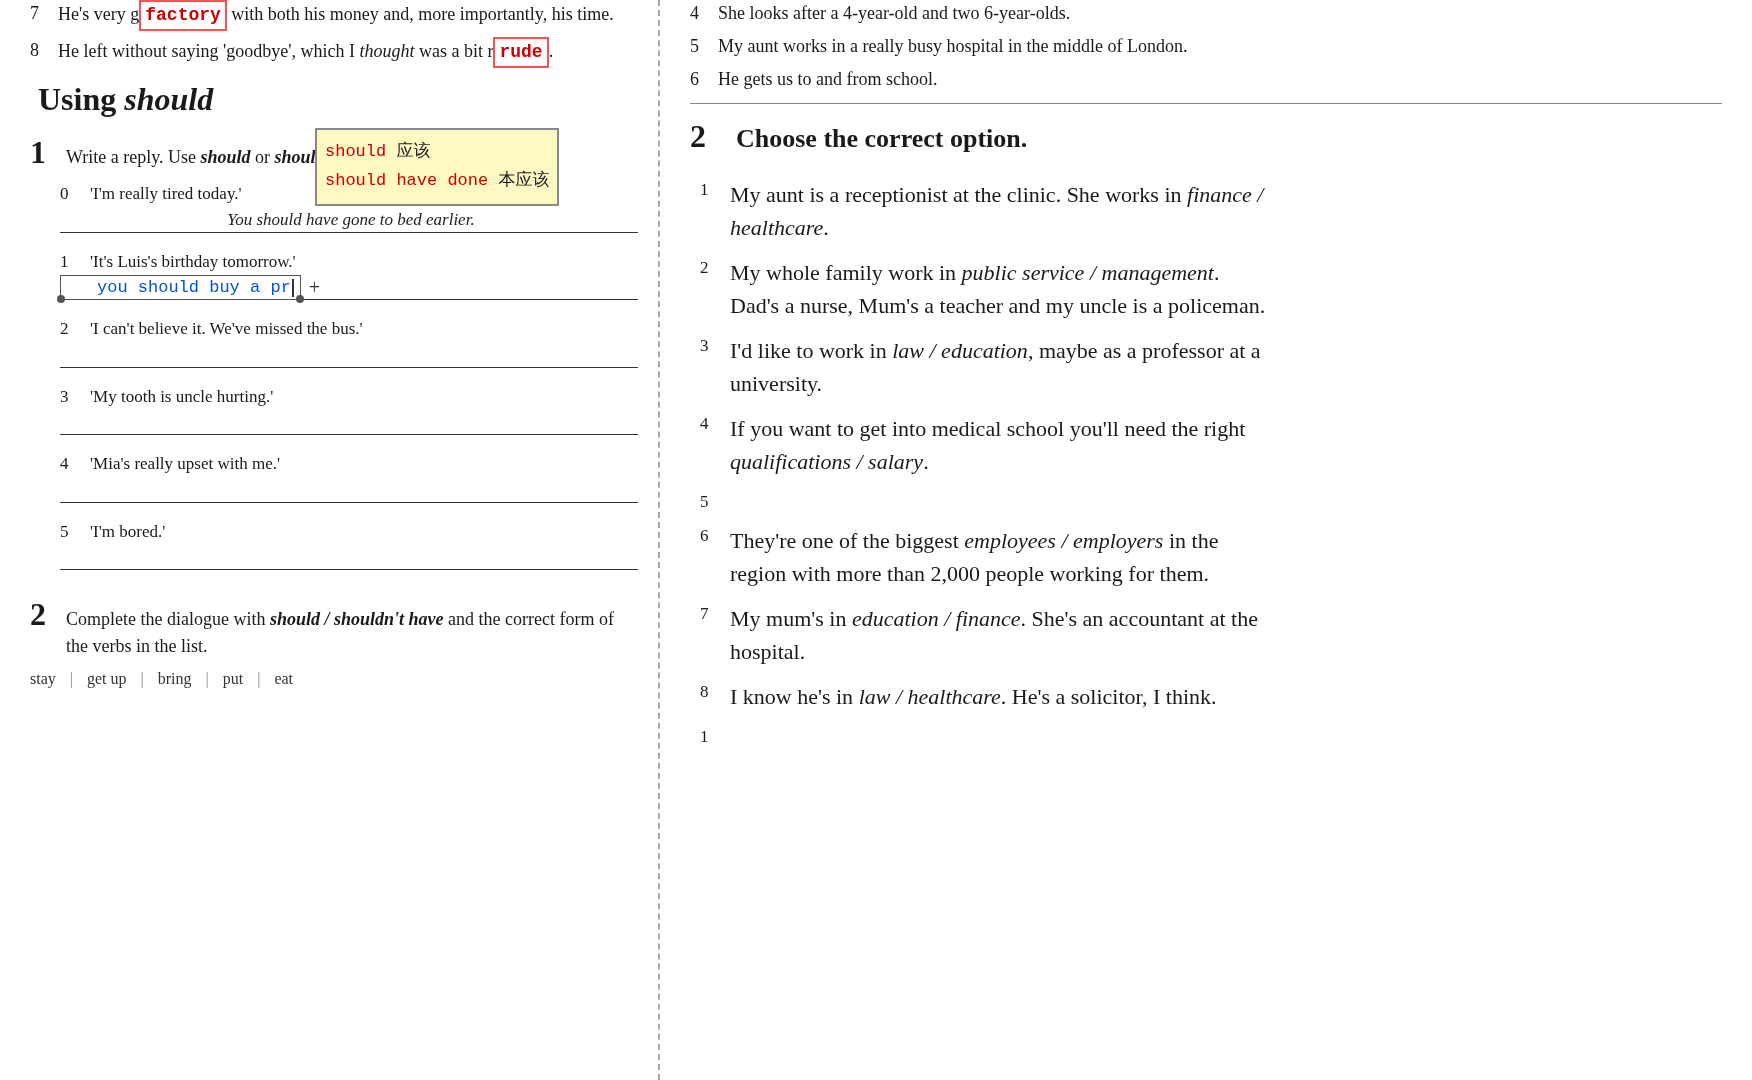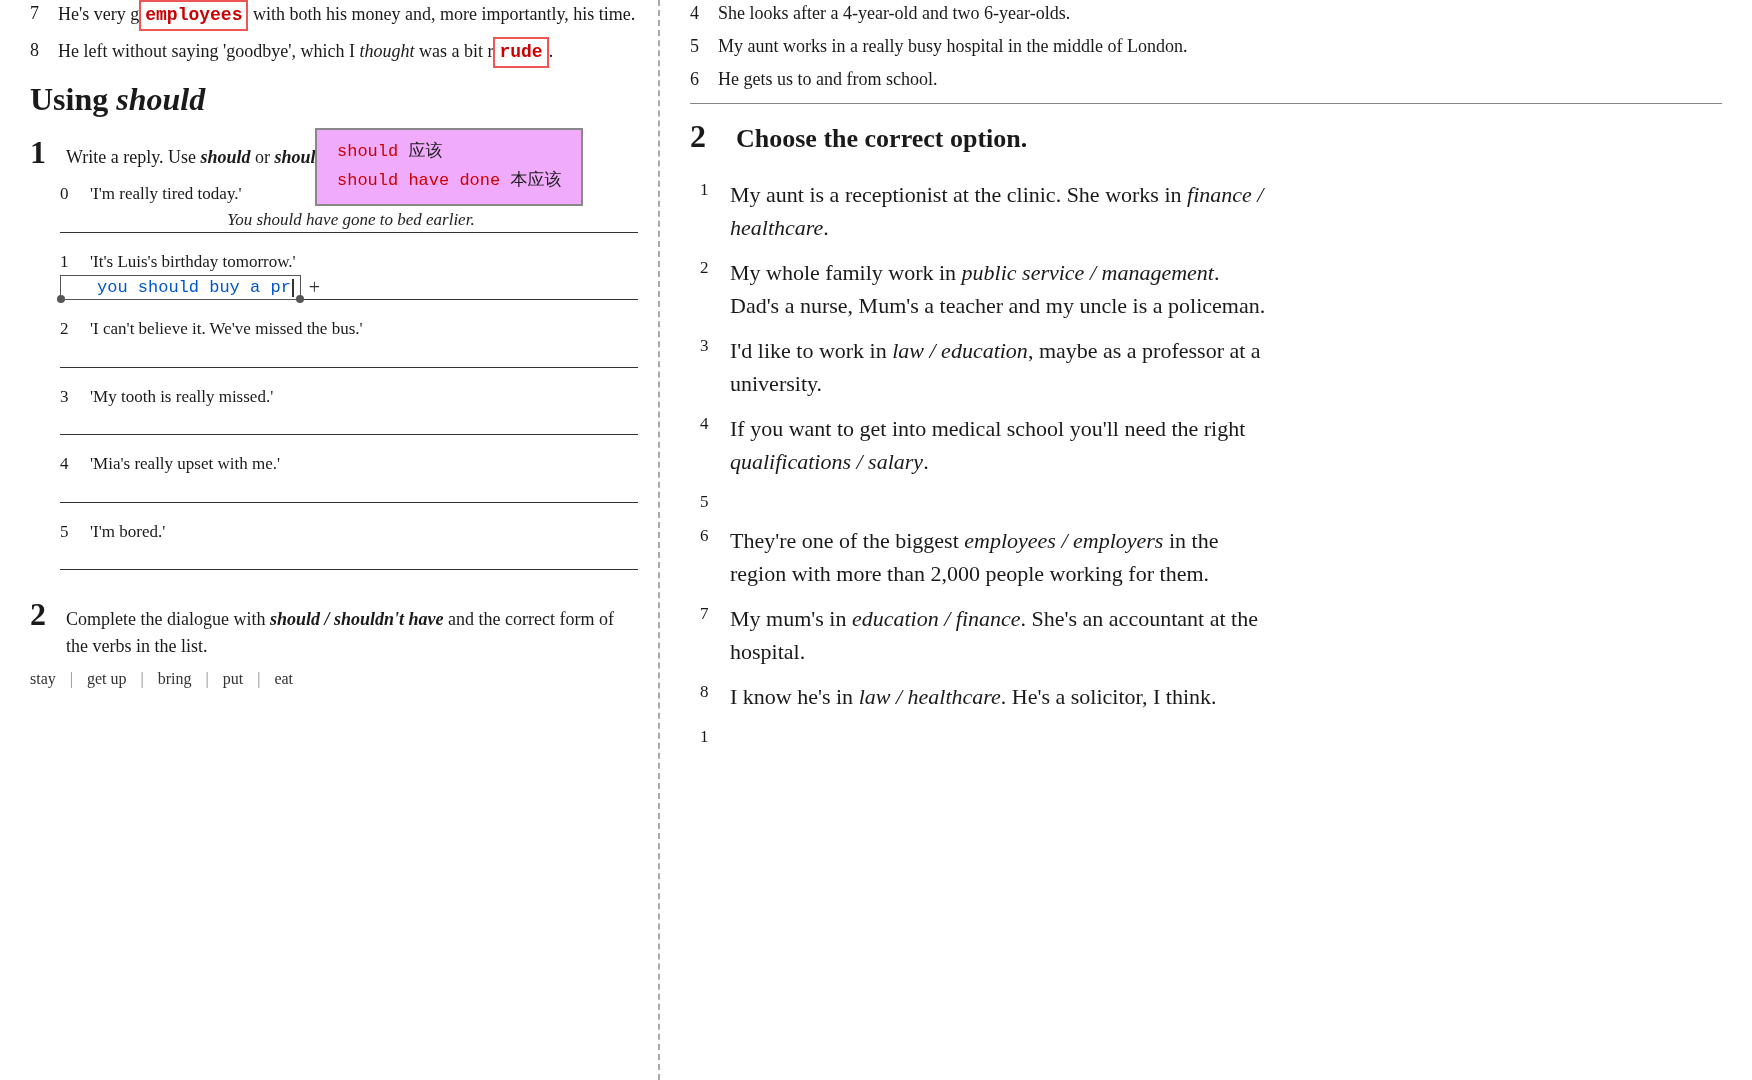--- a/index.html
+++ b/index.html
@@ -52,41 +52,41 @@
       padding: 0 4px;
       display: inline-block;
       font-family: 'Courier New', monospace;
     }
 
     
     .tooltip-popup {
       position: absolute;
       top: 128px;
       left: 315px;
-      background: #f0abfc;
+      background: #fef9c3;
       border: 2px solid #888;
-      padding: 8px 20px;
+      padding: 8px 8px;
       font-family: 'Courier New', monospace;
       font-size: 17px;
       z-index: 10;
       line-height: 1.7;
     }
     .tooltip-red {
       color: #cc0000;
     }
     .tooltip-black {
       color: #1a1a1a;
     }
 
     
     .section-title {
       font-size: 32px;
       font-weight: bold;
       font-style: italic;
-      margin: 12px 0 16px 0;
+      margin: 12px 0 16px 8px;
       line-height: 1.2;
     }
     .section-title .normal {
       font-style: normal;
     }
 
     
     .exercise-header {
       display: flex;
       align-items: baseline;
@@ -238,21 +238,21 @@
 <body>
 
 <div class="page-container">
 
   <div class="left-column">
 
     <div class="prev-exercise">
       <div class="numbered-item">
         <span class="item-num">7</span>
         <span class="item-content">
-          He's very g<span class="highlighted-word">employees</span> with both his money and, more importantly, his time.
+          He's very g<span class="highlighted-word">factory</span> with both his money and, more importantly, his time.
         </span>
       </div>
       <div class="numbered-item">
         <span class="item-num">8</span>
         <span class="item-content">
           He left without saying 'goodbye', which I <span style="font-style:italic;">thought</span> was a bit r<span class="highlighted-word">rude</span>.
         </span>
       </div>
     </div>
 
@@ -309,21 +309,21 @@
         <div class="sub-item-row">
           <span class="sub-num">2</span>
           <span class="sub-text">'I can't believe it. We've missed the bus.'</span>
         </div>
         <div class="answer-line"></div>
       </div>
 
       <div class="sub-item">
         <div class="sub-item-row">
           <span class="sub-num">3</span>
-          <span class="sub-text">'My tooth is really missed.'</span>
+          <span class="sub-text">'My tooth is uncle hurting.'</span>
         </div>
         <div class="answer-line"></div>
       </div>
 
       <div class="sub-item">
         <div class="sub-item-row">
           <span class="sub-num">4</span>
           <span class="sub-text">'Mia's really upset with me.'</span>
         </div>
         <div class="answer-line"></div>

